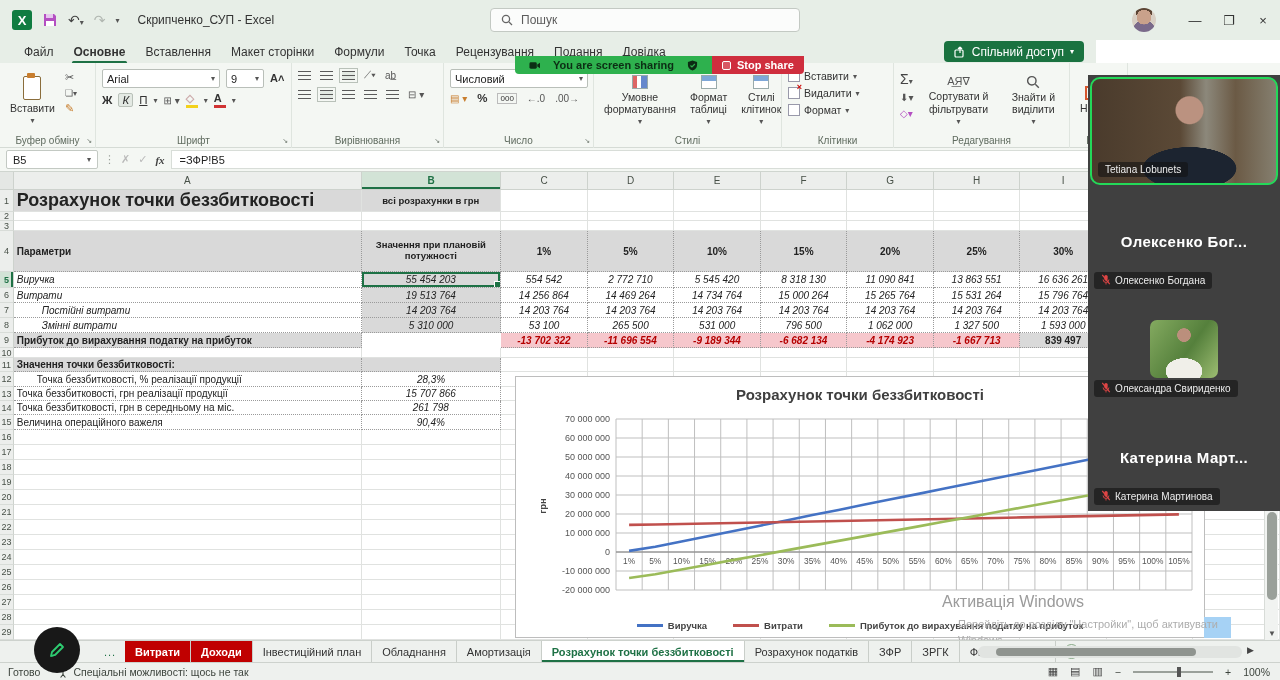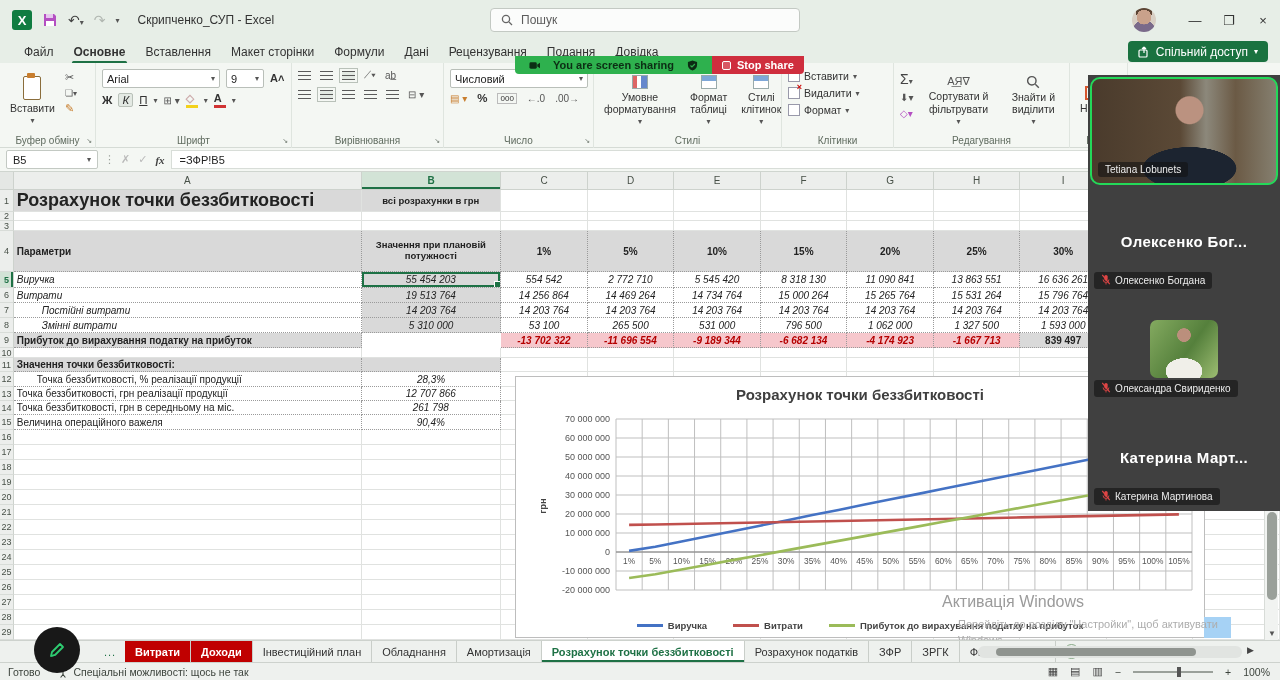--- a/index.html
+++ b/index.html
@@ -18,21 +18,21 @@
   .doc-title { margin-left:8px; font-size:12px; color:#333; }
   .searchbox { position:absolute; left:490px; top:8px; width:310px; height:24px; background:#fbfcfb; border:1px solid #c3c9c3; border-radius:4px; display:flex; align-items:center; gap:8px; padding:0 10px; color:#5c5c5c; font-size:12px; }
   .tb-right { position:absolute; right:0; top:0; height:40px; display:flex; align-items:center; gap:0; }
   .avatar { width:24px; height:24px; border-radius:50%; margin-right:22px;
      background: radial-gradient(circle at 50% 38%, #c9a18b 0 38%, transparent 39%),
                  radial-gradient(circle at 50% 18%, #5c4434 0 34%, transparent 35%),
                  radial-gradient(circle at 50% 95%, #7a6a8a 0 42%, transparent 43%), #d8cfc4; }
   .winbtn { width:34px; height:40px; display:flex; align-items:center; justify-content:center; color:#333; font-size:13px; }
 
   
-  .menubar { position:absolute; left:0; top:40px; width:1280px; height:23px; background:#e7eee7; display:flex; align-items:center; padding-left:14px; gap:4px; }
+  .menubar { position:absolute; left:0; top:40px; width:1096px; height:23px; background:#e7eee7; display:flex; align-items:center; padding-left:14px; gap:4px; }
   .menu-tab { padding:3px 10px; font-size:12px; color:#333; position:relative; }
   .menu-tab.active { font-weight:bold; }
   .menu-tab.active::after { content:""; position:absolute; left:8px; right:8px; bottom:-2px; height:3px; background:#1e7145; border-radius:2px; }
   .share-btn { position:absolute; right:12px; top:1px; height:21px; background:#1a7240; color:#fff; border-radius:4px; display:flex; align-items:center; gap:6px; padding:0 10px; font-size:12px; }
 
   
   .banner { position:absolute; left:515px; top:56px; height:18px; display:flex; z-index:40; font-weight:bold; font-size:11px; }
   .banner-green { background:#2eb14e; color:#0c2d14; display:flex; align-items:center; gap:10px; padding:0 14px; border-radius:0 0 0 4px; width:197px; justify-content:space-between; }
   .banner-red { background:#cf2e3e; color:#fff; display:flex; align-items:center; gap:6px; padding:0 10px; border-radius:0 0 4px 0; }
   .stop-ico { width:9px; height:9px; border:1.5px solid #fff; background:#fff3; border-radius:2px; }
@@ -191,21 +191,21 @@
     </div>
   </div>
 
   <div class="menubar">
     <div style="display:flex;">
         <div class="menu-tab">Файл</div>
         <div class="menu-tab active">Основне</div>
         <div class="menu-tab">Вставлення</div>
         <div class="menu-tab">Макет сторінки</div>
         <div class="menu-tab">Формули</div>
-        <div class="menu-tab">Дані</div>
+        <div class="menu-tab">Точка</div>
         <div class="menu-tab">Рецензування</div>
         <div class="menu-tab">Подання</div>
         <div class="menu-tab">Довідка</div>
       </div>
     <div class="share-btn">
       <svg width="12" height="12" viewBox="0 0 12 12">
           <rect x="1" y="4" width="8" height="7" rx="1" fill="none" stroke="#fff" stroke-width="1.2"></rect>
           <path d="M6 7V1M6 1l-2 2M6 1l2 2" stroke="#fff" stroke-width="1.2" fill="none"></path>
         </svg>
       <span>Спільний доступ</span>
@@ -583,21 +583,21 @@
           <div class="cell" style="width: 88px;"></div>
           <div class="cell" style="width: 88px;"></div>
           <div class="cell" style="width: 88px;"></div>
           <div class="cell" style="width: 88px;"></div>
           <div class="cell" style="width: 88px;"></div>
           <div class="cell" style="width: 88px;"></div>
         </div>
         <div class="grid-row" style="height: 14px;">
           <div class="rownum">13</div>
           <div class="cell dot" style="width: 354px;">Точка беззбитковості, грн реалізації продукції</div>
-          <div class="cell dot num" style="width: 142px;">12 707 866</div>
+          <div class="cell dot num" style="width: 142px;">15 707 866</div>
           <div class="cell" style="width: 88px;"></div>
           <div class="cell" style="width: 88px;"></div>
           <div class="cell" style="width: 88px;"></div>
           <div class="cell" style="width: 88px;"></div>
           <div class="cell" style="width: 88px;"></div>
           <div class="cell" style="width: 88px;"></div>
           <div class="cell" style="width: 88px;"></div>
           <div class="cell" style="width: 88px;"></div>
           <div class="cell" style="width: 88px;"></div>
         </div>

